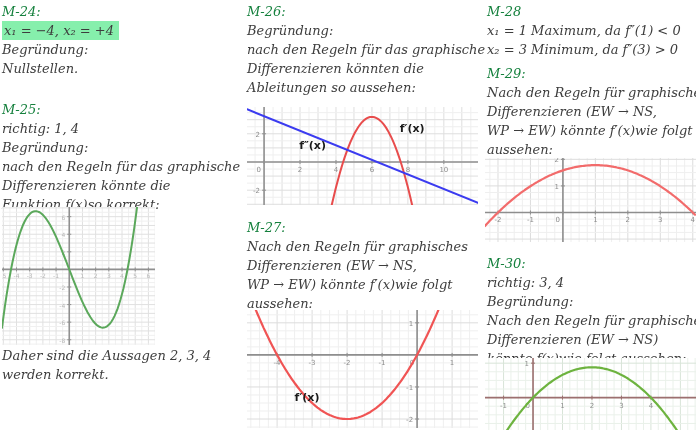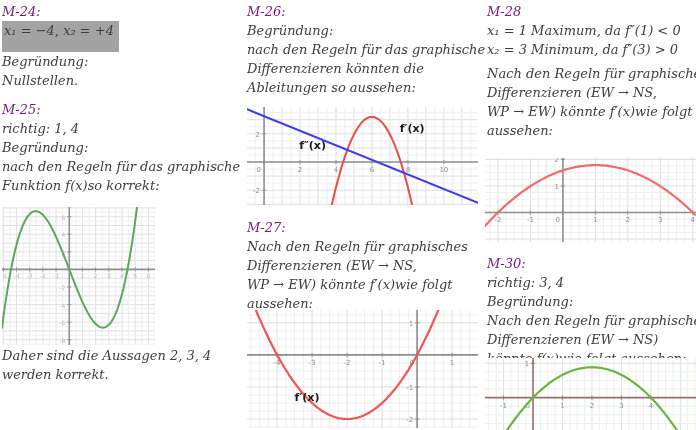--- a/index.html
+++ b/index.html
@@ -2,22 +2,22 @@
 <html><head>
 <meta charset="utf-8">
 <style>
   html,body{margin:0;padding:0}
   body{
     width:696px;height:430px;background:#ffffff;overflow:hidden;position:relative;
     font-family:"DejaVu Serif",serif;font-style:italic;color:#3d3d3d;
   }
   .page{position:absolute;inset:0}
   .block{position:absolute;font-size:13px;line-height:19px;white-space:nowrap}
-  .h{color:#701a75}
-  .hl{display:inline-block;background:#a3a3a3;padding:0 5px 12px 2px}
+  .h{color:#15803d}
+  .hl{display:inline-block;background:#86efac;padding:0 5px 0 2px}
   .chart{position:absolute;background:#ffffff}
   .chart text{font-family:"DejaVu Sans",sans-serif;font-style:normal}
 </style>
 </head>
 <body>
 
 <div class="page">
 
   <section class="block" style="left:2px;top:2px;width:242px">
     <div class="h">M-24:</div>
@@ -27,20 +27,21 @@
         <div>Nullstellen.</div>
       </div>
   </section>
 
   <section class="block" style="left:2px;top:100px;width:242px">
     <div class="h">M-25:</div>
     <div>
         <div>richtig: 1, 4</div>
         <div>Begründung:</div>
         <div>nach den Regeln für das graphische</div>
+        <div>Differenzieren könnte die</div>
         <div>Funktion f(x)so korrekt:</div>
       </div>
   </section>
 
   <svg class="chart" width="153" height="138" style="left: 2px; top: 207px;">
       <line x1="1.3189655172413748" y1="0" x2="1.3189655172413748" y2="138" stroke="#e0e0e0" stroke-width="1"></line>
       <line x1="7.913793103448271" y1="0" x2="7.913793103448271" y2="138" stroke="#f0f0f0" stroke-width="1"></line>
       <line x1="14.508620689655167" y1="0" x2="14.508620689655167" y2="138" stroke="#e0e0e0" stroke-width="1"></line>
       <line x1="21.103448275862064" y1="0" x2="21.103448275862064" y2="138" stroke="#f0f0f0" stroke-width="1"></line>
       <line x1="27.69827586206896" y1="0" x2="27.69827586206896" y2="138" stroke="#e0e0e0" stroke-width="1"></line>
@@ -297,20 +298,21 @@
 
   <section class="block" style="left:487px;top:2px;width:208px">
     <div class="h">M-28</div>
     <div>
         <div>x₁ = 1 Maximum, da f″(1) &lt; 0</div>
         <div>x₂ = 3 Minimum, da f″(3) &gt; 0</div>
       </div>
   </section>
 
   <section class="block" style="left:487px;top:64px;width:208px">
+    <div class="h">M-29:</div>
     <div>
         <div>Nach den Regeln für graphisches</div>
         <div>Differenzieren (EW → NS,</div>
         <div>WP → EW) könnte f′(x)wie folgt</div>
         <div>aussehen:</div>
       </div>
   </section>
 
   <svg class="chart" width="211" height="84" style="left: 485px; top: 158px;">
       <line x1="4.869230769230766" y1="0" x2="4.869230769230766" y2="84" stroke="#efefef" stroke-width="1"></line>

